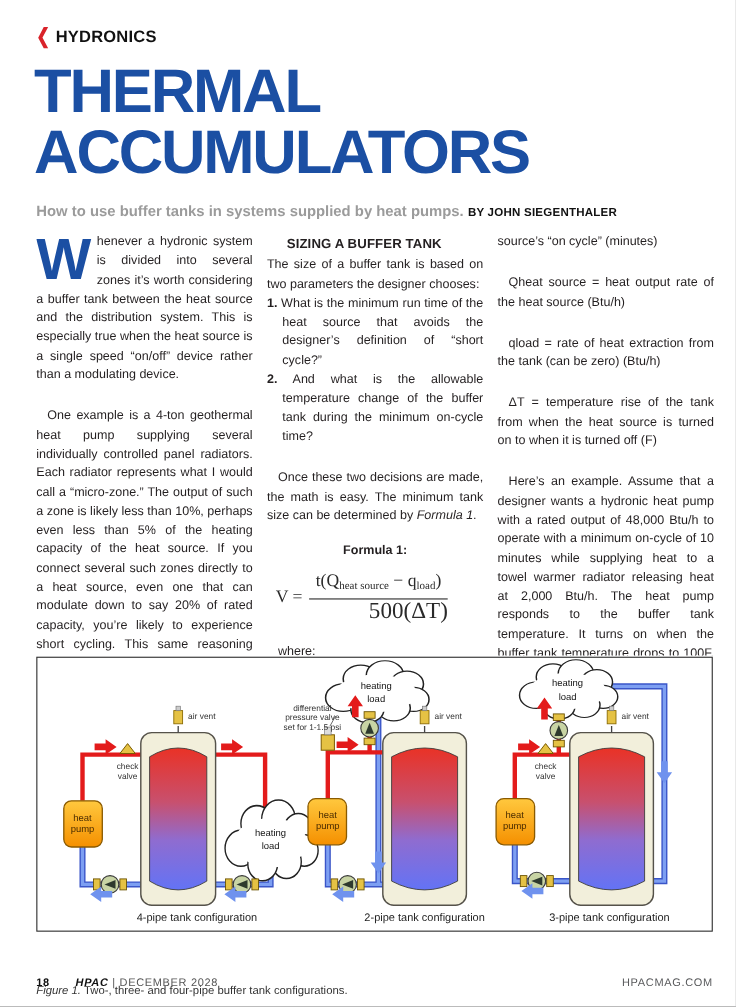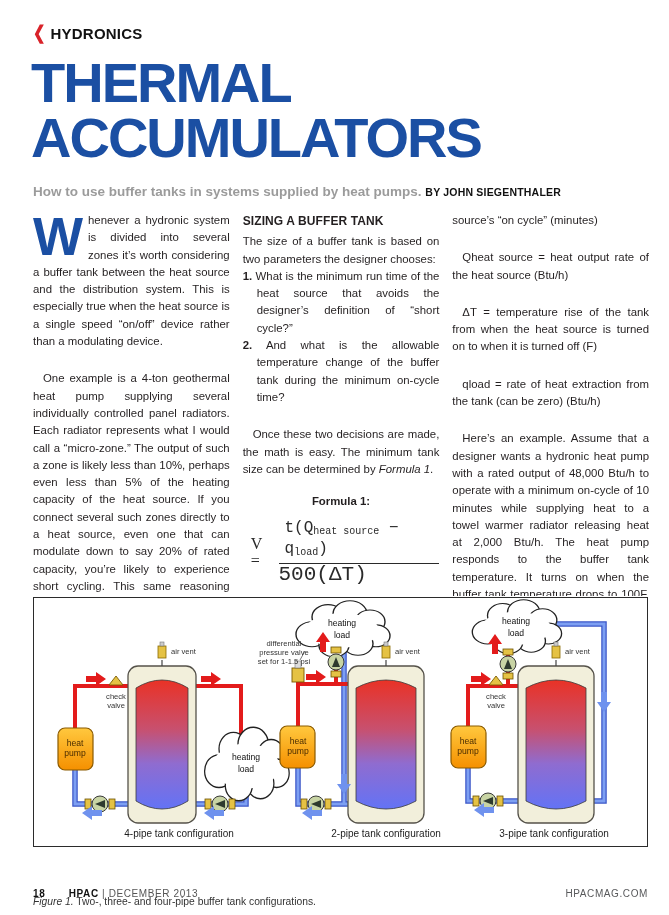--- a/index.html
+++ b/index.html
@@ -20,49 +20,49 @@
   .deck{position:absolute;top:184px;left:33px;width:610px;font-size:13.5px;font-weight:bold;color:#9b9b9b;}
   .deck .byline{font-size:10.5px;color:#111;letter-spacing:0.2px;}
 
   
   .cols{position:absolute;top:212px;left:33px;width:616px;height:384px;display:flex;gap:13px;overflow:hidden;}
   .col{width:197px;font-size:11.4px;line-height:17.3px;text-align:justify;}
   .col p{margin:0;}
   .col p.ind{text-indent:10px;margin-top:20px;}
   .dropcap{float:left;color:#1b4fa3;font-weight:bold;font-size:53px;line-height:44px;
         padding-right:5px;margin-top:3px;}
-  .h2{font-weight:bold;font-size:12px;margin:1px 0 3px 0;letter-spacing:0.1px;text-align:left;}
+  .h2{font-weight:bold;font-size:12px;margin:1px 0 3px 18px;letter-spacing:0.1px;text-align:left;}
   .oli{margin:0;padding-left:14px;text-indent:-14px;}
   .oli b{font-weight:bold;}
   .flabel{font-weight:bold;margin-top:15px !important;text-align:center;}
   .formula{display:flex;align-items:center;margin:10px 0 9px 8px;
         font-family:"Liberation Serif",serif;color:#2a2a2a;}
   .formula .lhs{font-size:16px;margin-right:6px;}
-  .frac{text-align:left;font-family:Liberation Mono, monospace;}
+  .frac{text-align:right;}
   .frac .num{font-size:16px;padding:0 6px 2px 6px;border-bottom:1.3px solid #2a2a2a;}
   .frac .den{font-size:21px;padding-top:2px;}
   .sub{font-size:10px;vertical-align:-2px;}
   .ital{font-style:italic;}
 
   
   .figurebox{position:absolute;top:597px;left:33px;width:613px;height:248px;
         border:1.2px solid #2b2b2b;background:#fff;}
   .figurebox svg{display:block;}
   .svglabel{font-size:10px;fill:#1d1d1d;}
   .svgsmall{font-size:7.6px;fill:#333;}
   .svgcloudtxt{font-size:8.6px;fill:#111;}
   .svghp{font-size:8.6px;fill:#4a2c00;}
 
   .caption{position:absolute;top:856px;left:33px;font-size:10.3px;color:#333;margin-top:40px;}
   .caption .cl{font-style:italic;}
 
   .footer{position:absolute;top:888px;left:33px;width:615px;display:flex;justify-content:space-between;
         font-size:10px;letter-spacing:0.6px;color:#333;}
   .footer .pg{font-weight:bold;color:#111;margin-right:20px;}
-  .footer .mag{font-weight:bold;color:#111;}
+  .footer .mag{font-weight:bold;color:#111;font-style:italic;}
   .footer .iss{color:#555;}
   .footer .site{color:#58595b;}
 </style>
 </head>
 <body>
 
 <div class="page">
 
   <div class="kicker">
     <span class="chev">❮</span>
@@ -100,22 +100,22 @@
         </span>
       </div>
       <p class="ind">where:</p>
       <p class="ind">V = required volume of the buffer tank (gallons)</p>
 
     </div>
 
     <div class="col">
       <p>source’s “on cycle” (minutes)</p>
       <p class="ind">Qheat source = heat output rate of the heat source (Btu/h)</p>
+      <p class="ind">qload = rate of heat extraction from the tank (can be zero) (Btu/h)</p>
       <p class="ind">ΔT = temperature rise of the tank from when the heat source is turned on to when it is turned off (F)</p>
-      <p class="ind">qload = rate of heat extraction from the tank (can be zero) (Btu/h)</p>
       <p class="ind">Here’s an example. Assume that a designer wants a hydronic heat pump with a rated output of 48,000 Btu/h to operate with a minimum on-cycle of 10 minutes while supplying heat to a towel warmer radiator releasing heat at 2,000 Btu/h. The heat pump responds to the buffer tank temperature. It turns on when the buffer tank temperature drops to 100F, and off when the tank reaches 120F. What is the necessary buffer tank volume to accomplish this?</p>
       <p class="ind">Just put the numbers into the formula and grab a calculator:</p>
     </div>
   </div>
 
   <div class="figurebox">
     <svg width="613" height="246" viewBox="0 0 613 246">
       <defs>
         <linearGradient id="tankGrad" x1="0" y1="0" x2="0" y2="1">
           <stop offset="0" stop-color="#e93226"></stop>
@@ -302,18 +302,18 @@
   </div>
 
   <div class="caption">
     <span class="cl">Figure 1.</span><span> Two-, three- and four-pipe buffer tank configurations.</span>
   </div>
 
   <div class="footer">
     <div>
       <span class="pg">18</span>
       <span class="mag">HPAC</span>
-      <span class="iss">| DECEMBER 2013</span>
+      <span class="iss">| DECEMBER 2028</span>
     </div>
     <div class="site">HPACMAG.COM</div>
   </div>
 
 </div>
 
 </body></html>

